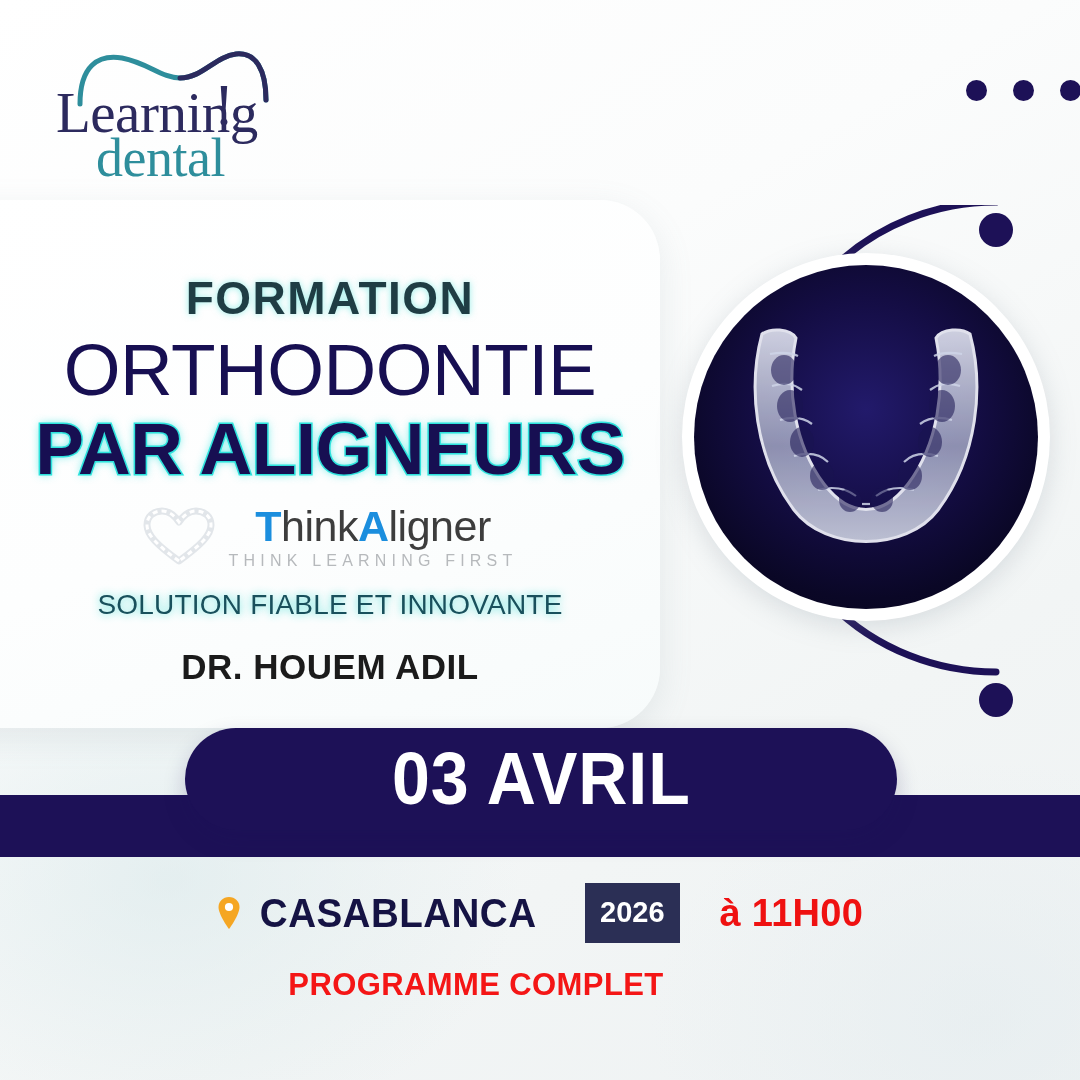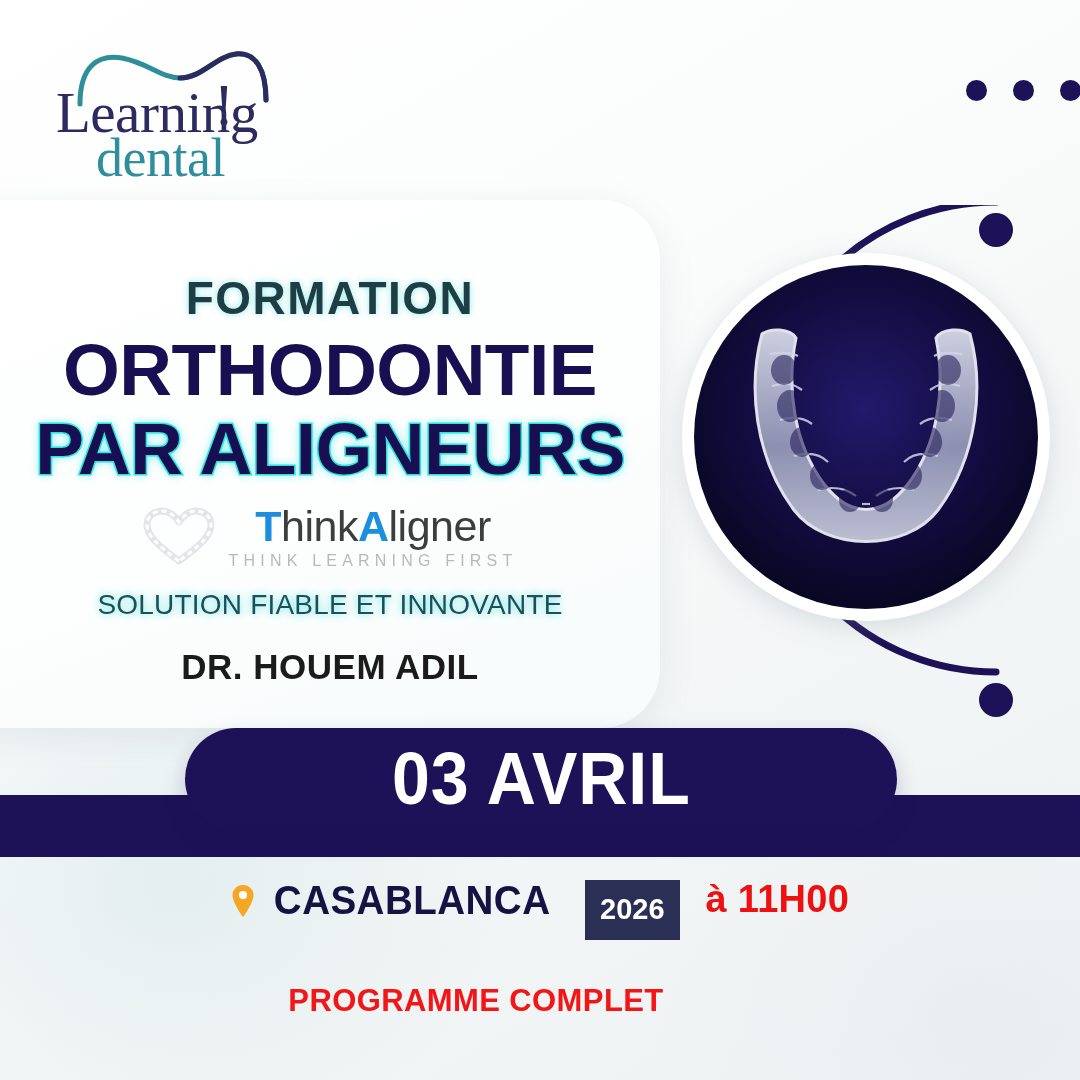--- a/index.html
+++ b/index.html
@@ -106,21 +106,21 @@
     font-size: 46px;
     font-weight: 700;
     letter-spacing: 1.5px;
     color: #1f3d44;
     text-shadow: 0 0 7px rgba(64,224,214,0.55);
     line-height: 1;
   }
   .t-ortho {
     margin-top: 12px;
     font-size: 73px;
-    font-weight: 700;
+    font-weight: 400;
     letter-spacing: -0.5px;
     color: #170f52;
     line-height: 1;
   }
   .t-aligneurs {
     margin-top: 6px;
     font-size: 73px;
     font-weight: 700;
     letter-spacing: -0.5px;
     color: #170f52;
@@ -224,23 +224,23 @@
     line-height: 1;
     transform: scaleX(0.92);
   }
 
   
   .info-row {
     position: absolute;
     left: 0; top: 880px;
     width: 1080px; height: 66px;
     display: flex;
-    align-items: flex-start;
+    align-items: center;
     justify-content: center;
-    gap: 26px;
+    gap: 40px;
   }
   .pin-city { display: flex; align-items: center; gap: 10px; }
   .pin-icon { display:block; }
   .city-text {
     font-size: 41px;
     font-weight: 700;
     letter-spacing: 0.5px;
     color: #151344;
     line-height: 1;
     transform: scaleX(0.94);
@@ -265,21 +265,20 @@
   .programme {
     position: absolute;
     left: 0; top: 969px;
     width: 952px;
     text-align: center;
     font-size: 31px;
     font-weight: 700;
     letter-spacing: 0.4px;
     color: #f41616;
     line-height: 1;
-    margin-top: 16px;
   }
   .url-box {
     position: absolute;
     left: 348px; top: 1012px;
     width: 390px; height: 52px;
     border: 3px solid #64c3bb;
     display: flex;
     align-items: center;
     justify-content: center;
     background: linear-gradient(180deg,#ffffff,#f6fbfb);

